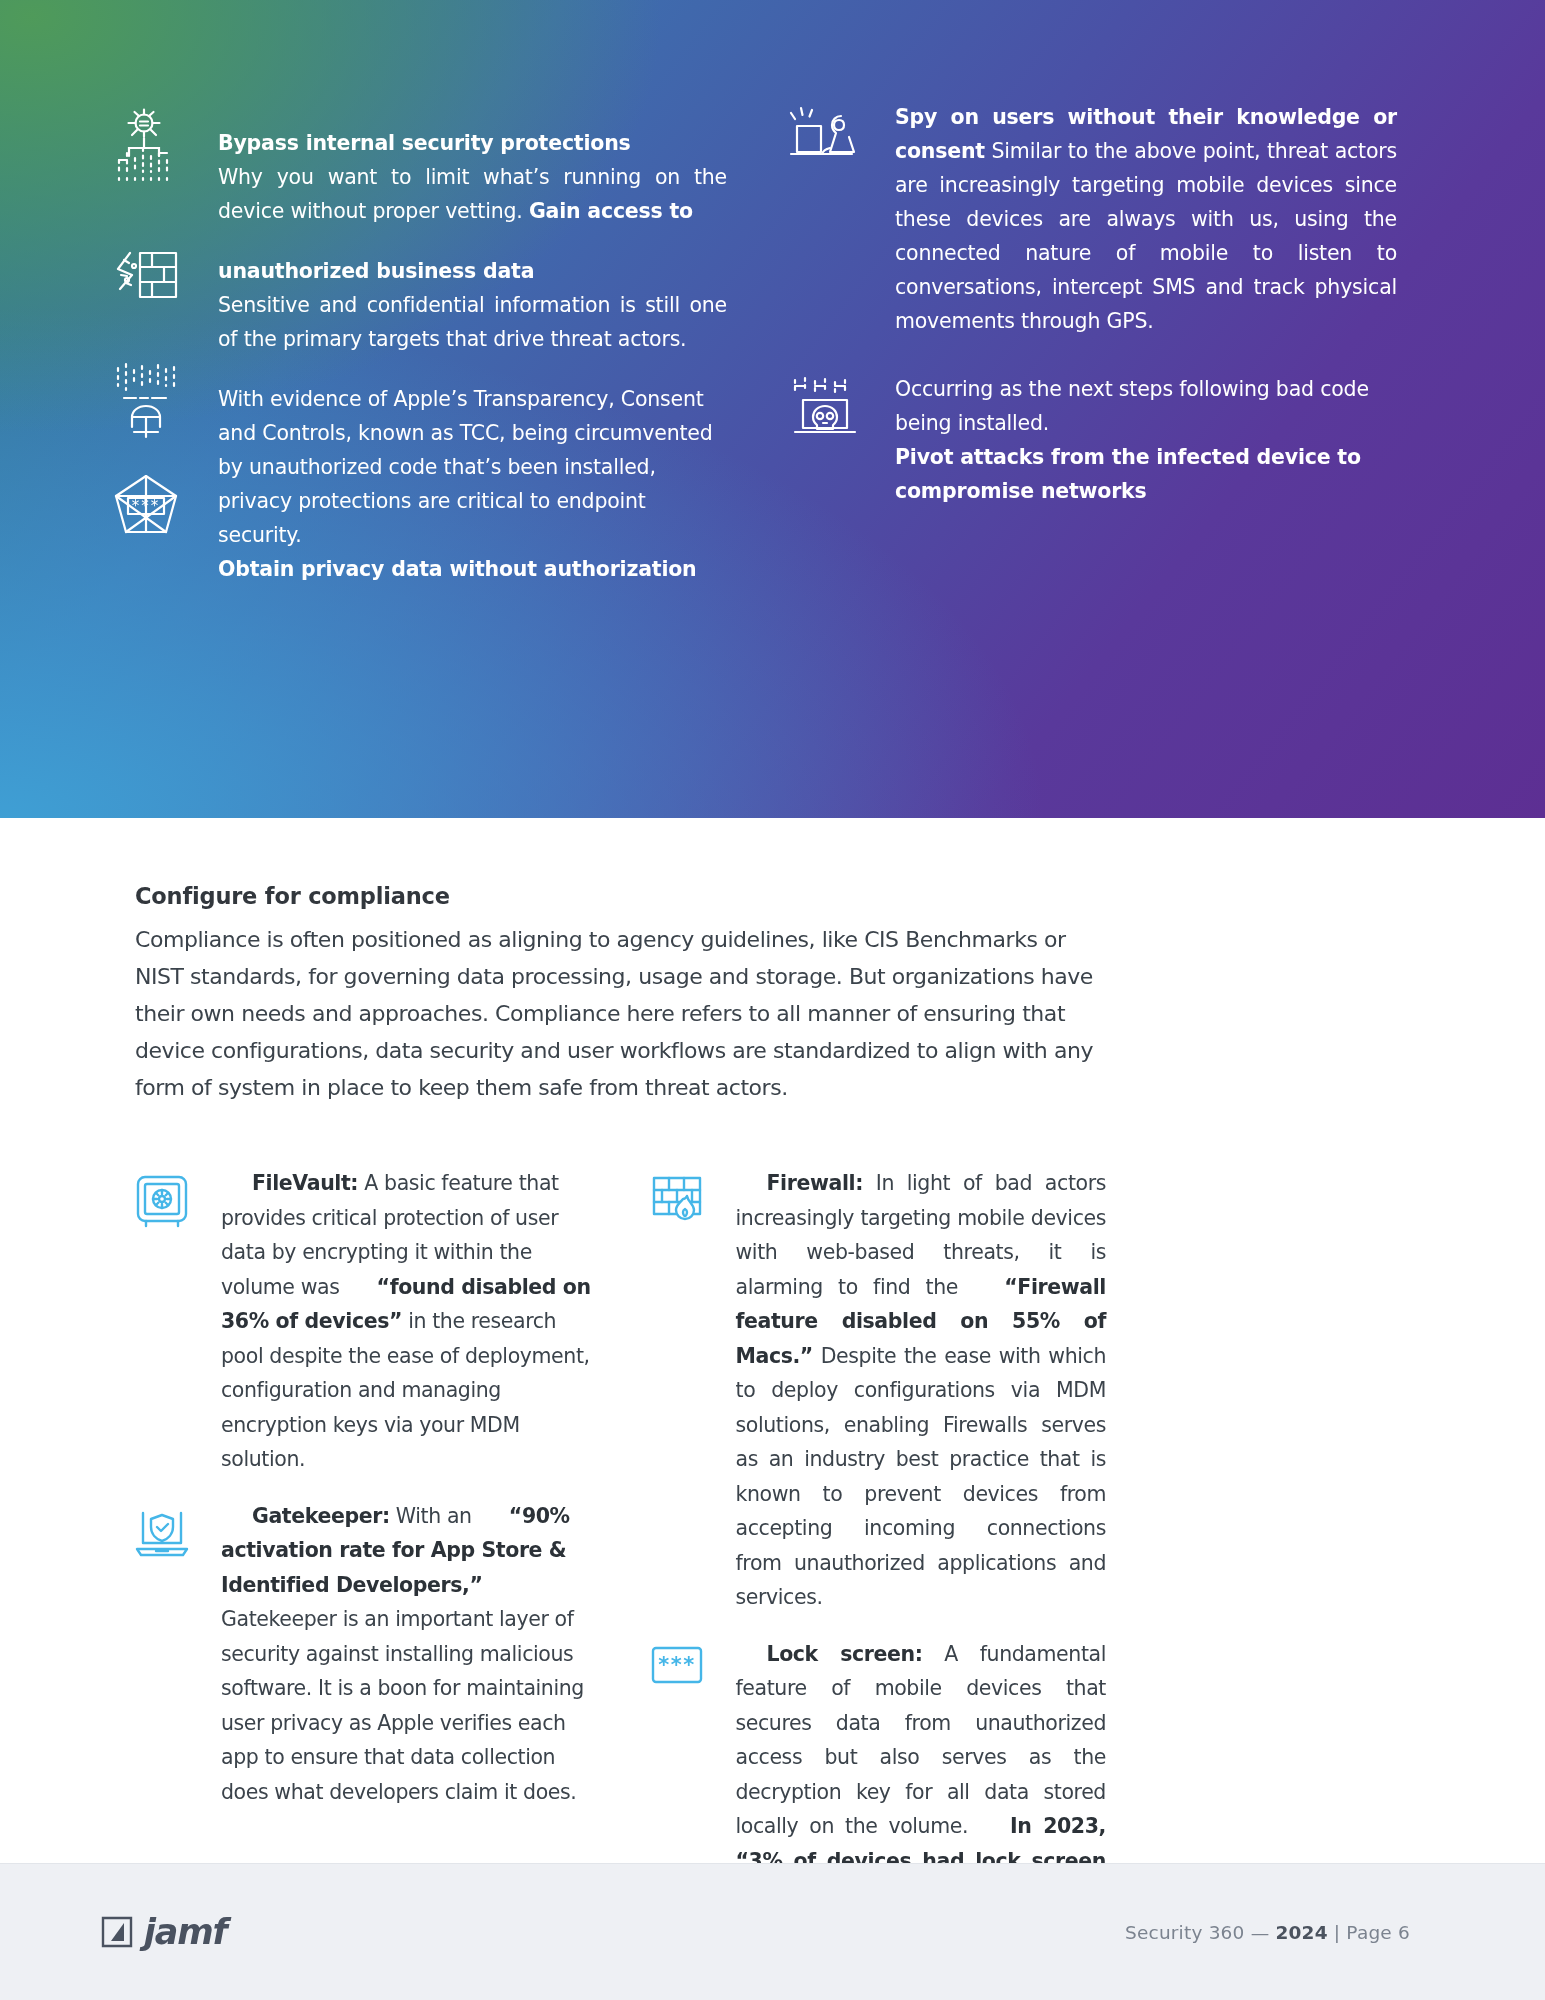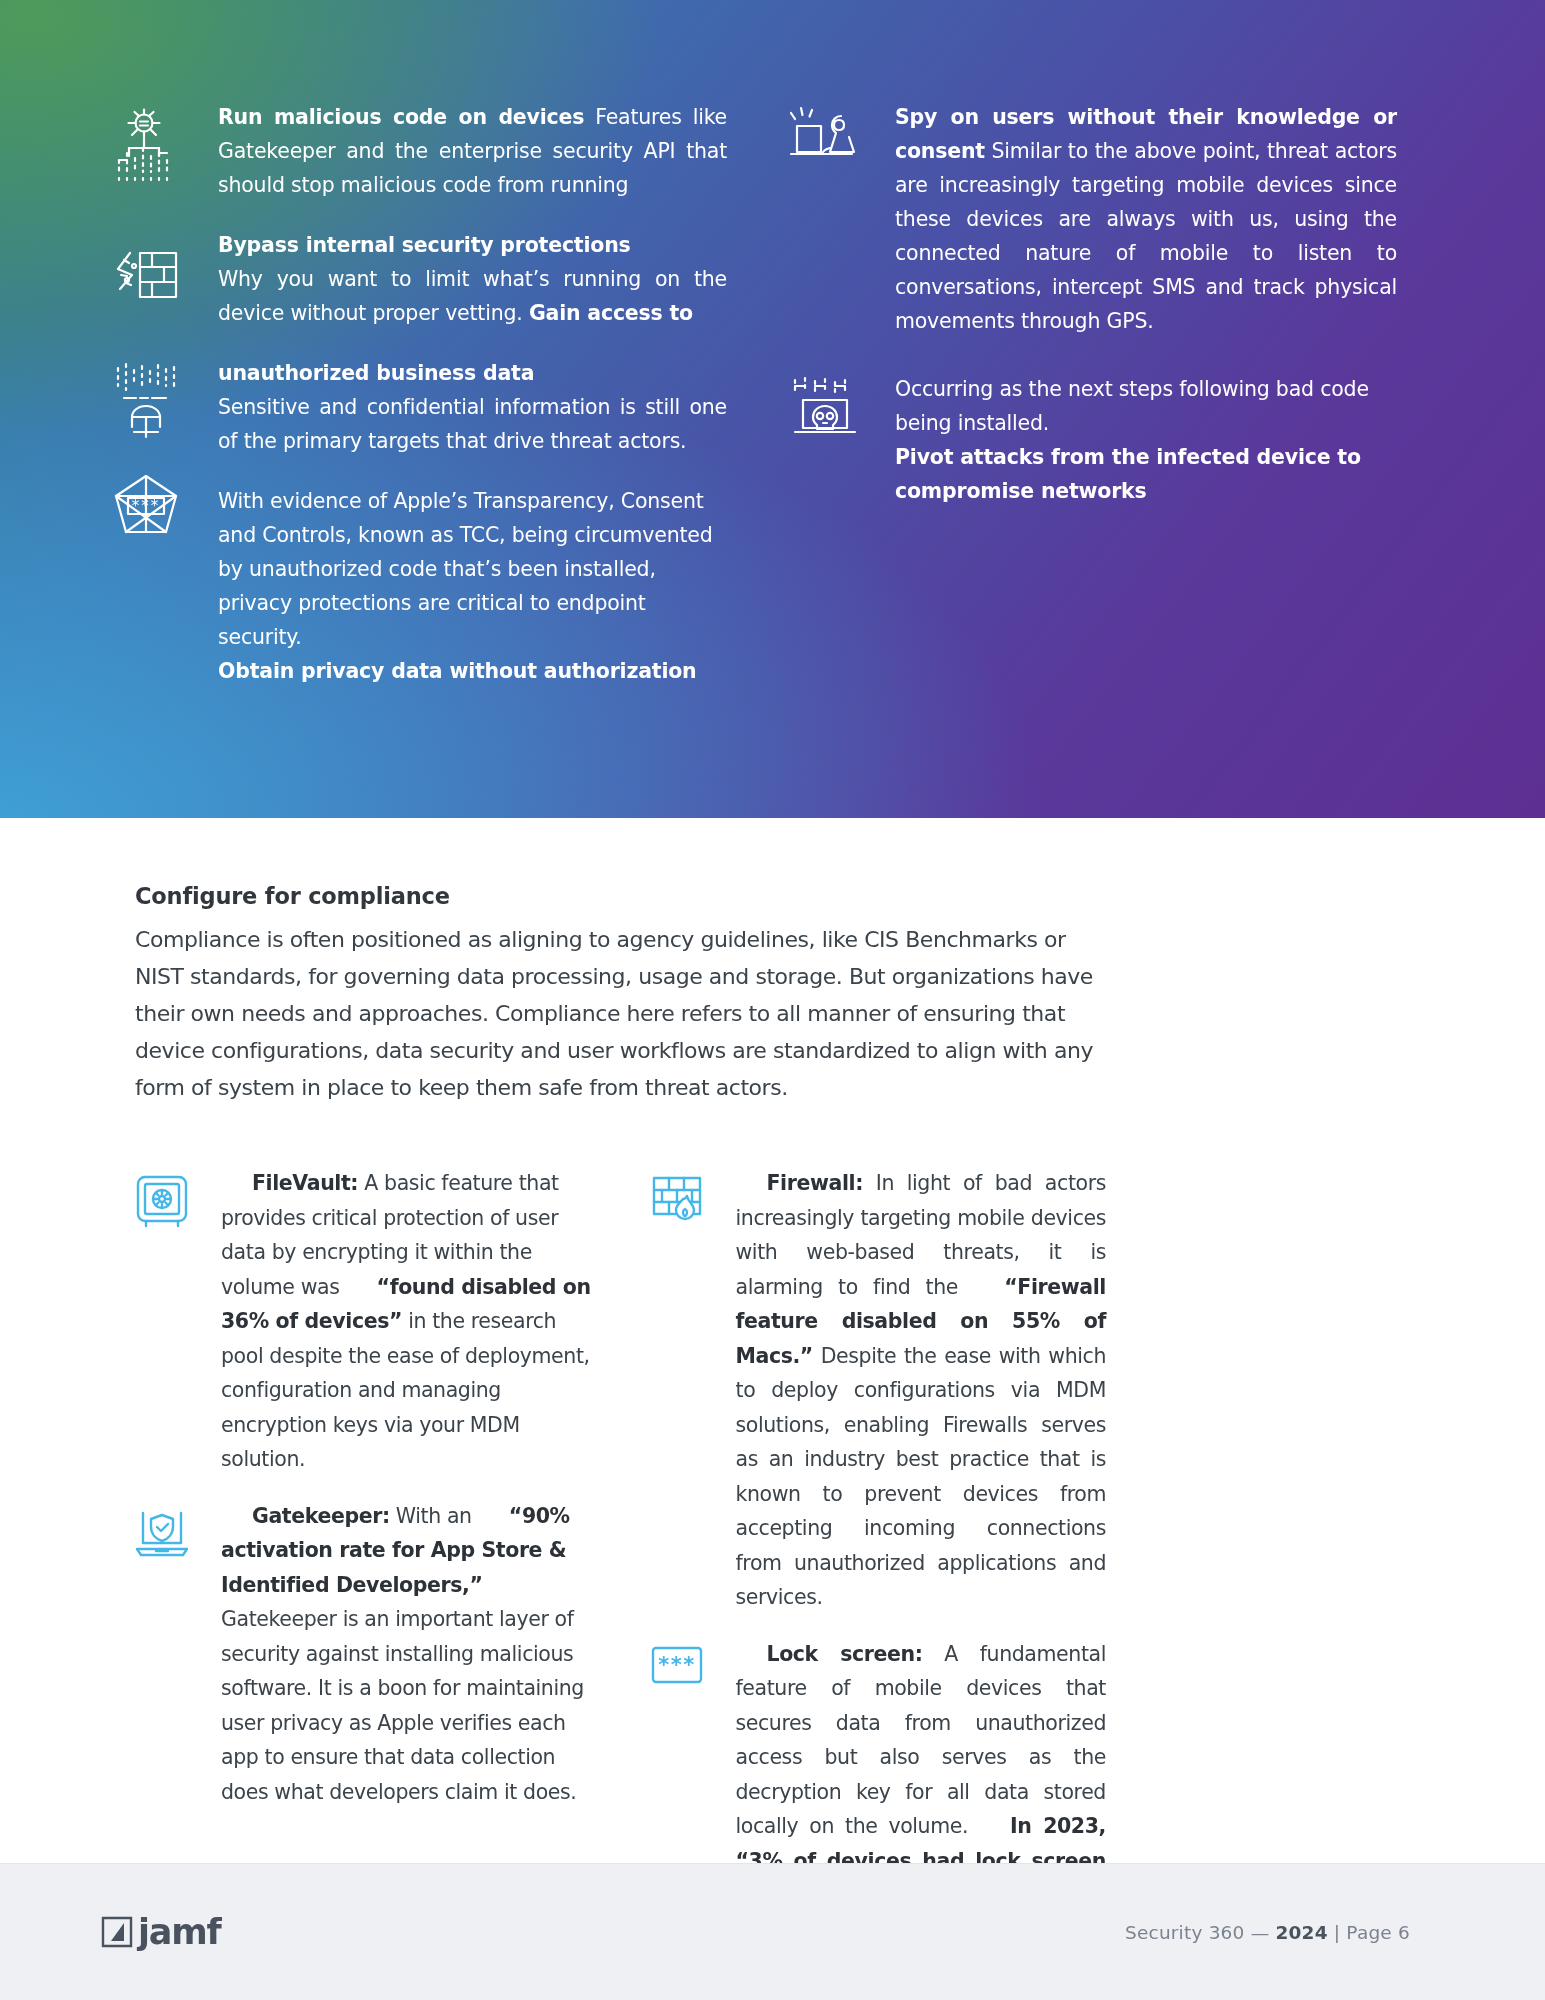--- a/index.html
+++ b/index.html
@@ -136,21 +136,21 @@
   }
   .footer-inner {
     position: relative;
     width: 100%;
     height: 100%;
     display: flex;
     align-items: center;
     justify-content: space-between;
     padding: 0 135px 0 100px;
   }
-  .logo { display: flex; align-items: center; gap: 4px; }
+  .logo { display: flex; align-items: center; gap: 10px; font-style: italic; }
   .logo-mark { width: 34px; height: 34px; position: relative; }
   .logo-word {
     font-family: "DejaVu Sans", sans-serif;
     font-size: 35px;
     font-weight: 700;
     color: #4a5260;
     letter-spacing: -1.2px;
   }
   .footer-meta {
     font-family: "DejaVu Sans", sans-serif;
@@ -212,21 +212,20 @@
               <svg width="72" height="72" viewBox="0 0 72 72" fill="none" stroke="#ffffff" stroke-width="2.2" stroke-linecap="round" stroke-linejoin="round">
                 <path d="M36 6 L6 26 L16 62 L56 62 L66 26 Z"></path>
                 <path d="M36 6v56M6 26h60M16 62 L66 26M56 62 L6 26"></path>
                 <rect x="18" y="28" width="36" height="16" fill="none"></rect>
                 <text x="36" y="41" fill="#ffffff" stroke="none" font-size="15" font-family="DejaVu Sans" text-anchor="middle" letter-spacing="2">***</text>
               </svg>
             </div>
           </div>
 
           <div class="hero-left-body">
-            <p class="just"><b>Run malicious code on devices</b><span> Features like Gatekeeper and the enterprise security API that should stop malicious code from running</span></p>
             <div class="gap-md"></div>
             <p><b>Bypass internal security protections</b></p>
             <p class="just"><span>Why you want to limit what’s running on the device without proper vetting. </span><b>Gain access to</b></p>
             <div class="gap-md"></div>
             <p><b>unauthorized business data</b></p>
             <p class="just"><span>Sensitive and confidential information is still one of the primary targets that drive threat actors.</span></p>
             <div class="gap-md"></div>
             <p><span>With evidence of Apple’s Transparency, Consent and Controls, known as TCC, being circumvented by unauthorized code that’s been installed, privacy protections are critical to endpoint security.</span></p>
             <p><b>Obtain privacy data without authorization</b></p>
           </div>

